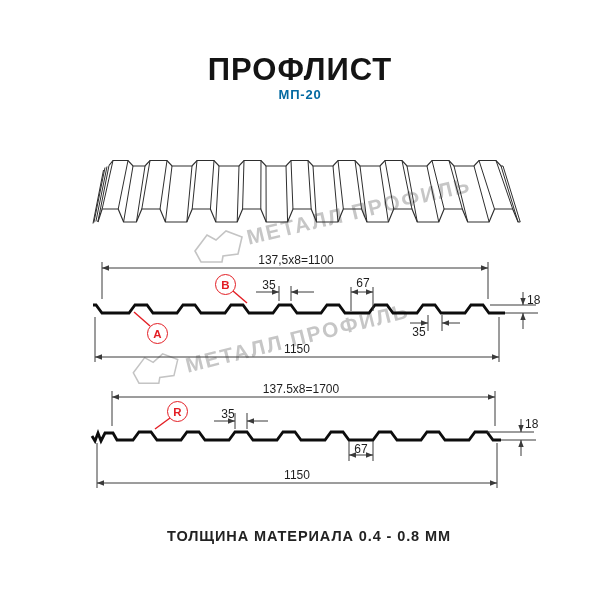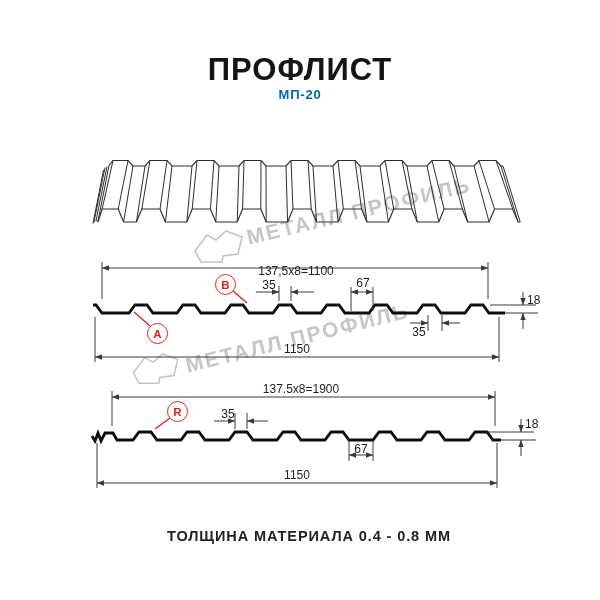--- a/index.html
+++ b/index.html
@@ -151,30 +151,30 @@
         <polygon points="373,455 366,452.3 366,457.7" fill="#3a3a3a"></polygon>
         <line x1="97" y1="443" x2="97" y2="488" stroke="#3a3a3a" stroke-width="1"></line>
         <line x1="497" y1="443" x2="497" y2="488" stroke="#3a3a3a" stroke-width="1"></line>
         <line x1="97" y1="483" x2="497" y2="483" stroke="#3a3a3a" stroke-width="1"></line>
         <polygon points="97,483 104,480.3 104,485.7" fill="#3a3a3a"></polygon>
         <polygon points="497,483 490,480.3 490,485.7" fill="#3a3a3a"></polygon>
         <line x1="170" y1="418" x2="155" y2="429" stroke="#e31e24" stroke-width="1.4"></line>
       </g>
   </svg>
 
-  <div class="dim c" style="left:296px;top:264px">137,5x8=1100</div>
+  <div class="dim c" style="left:296px;top:253px">137,5x8=1100</div>
   <div class="dim c" style="left:269px;top:278px">35</div>
   <div class="dim c" style="left:363px;top:276px">67</div>
   <div class="dim" style="left:527px;top:293px">18</div>
   <div class="dim c" style="left:419px;top:325px">35</div>
   <div class="dim c" style="left:297px;top:342px">1150</div>
   <div class="marker" style="left:215px;top:274px">В</div>
   <div class="marker" style="left:147px;top:323px">А</div>
 
-  <div class="dim c" style="left:301px;top:382px">137.5x8=1900</div>
+  <div class="dim c" style="left:301px;top:382px">137.5x8=1700</div>
   <div class="dim c" style="left:228px;top:407px">35</div>
   <div class="dim" style="left:525px;top:417px">18</div>
   <div class="dim c" style="left:361px;top:442px">67</div>
   <div class="dim c" style="left:297px;top:468px">1150</div>
   <div class="marker" style="left:167px;top:401px">R</div>
 
   <div class="footer-note">ТОЛЩИНА МАТЕРИАЛА 0.4 - 0.8 ММ</div>
 </div>
 
 </body></html>

